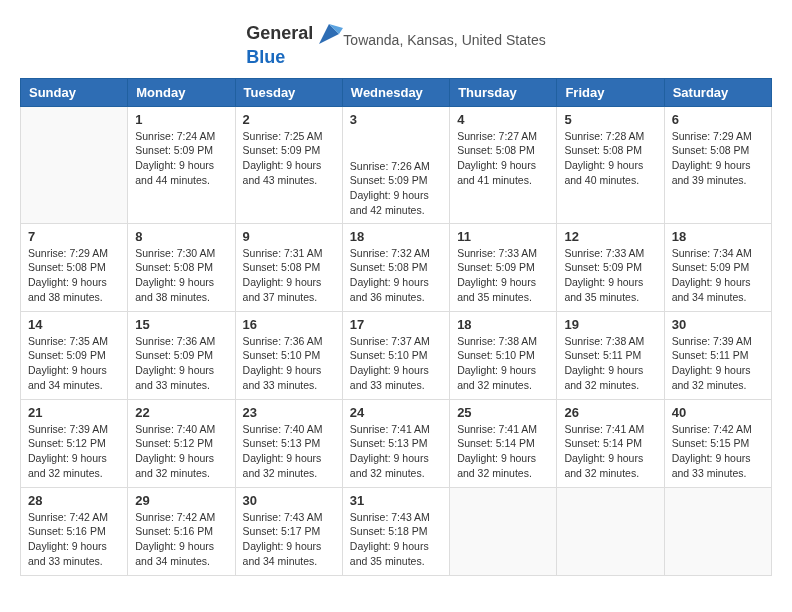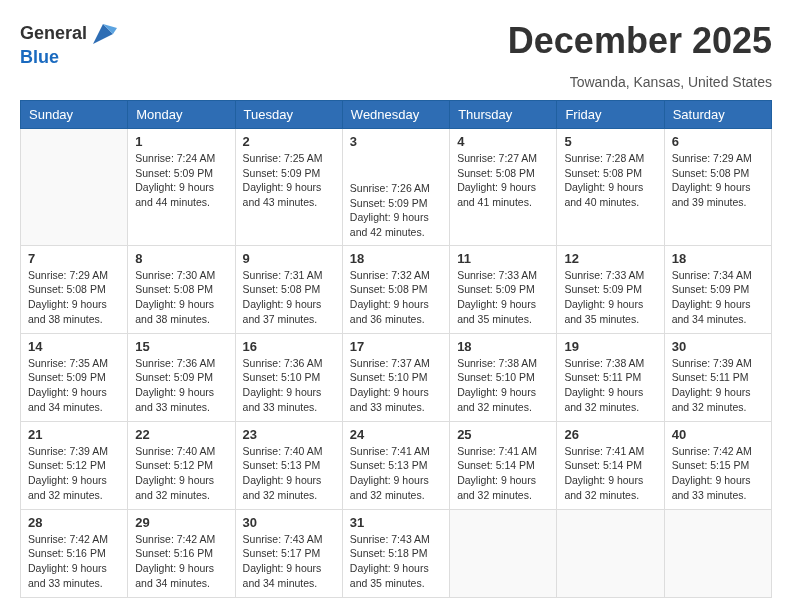--- a/index.html
+++ b/index.html
@@ -5,21 +5,21 @@
     * { box-sizing: border-box; margin: 0; padding: 0; }
     body {
       font-family: Arial, sans-serif;
       background: #fff;
       width: 792px;
       min-height: 612px;
       padding: 20px;
     }
     .header {
       display: flex;
-      justify-content: space-between;
+      justify-content: center;
       align-items: flex-start;
       margin-bottom: 10px;
     }
     .logo {
       display: flex;
       align-items: center;
       gap: 0;
     }
     .logo-text {
       font-size: 18px;
@@ -50,21 +50,21 @@
       width: 100%;
       border-collapse: collapse;
       border: 1px solid #ccc;
     }
     .calendar th {
       background-color: #2e6db4;
       color: #fff;
       text-align: left;
       padding: 6px 8px;
       font-size: 13px;
-      font-weight: normal;
+      font-weight: bold;
       border: 1px solid #2060a0;
     }
     .calendar td {
       vertical-align: top;
       padding: 5px 7px;
       border: 1px solid #ddd;
       width: 107px;
       min-height: 80px;
       background: #fff;
       font-size: 11px;
@@ -98,21 +98,20 @@
         <span class="logo-text logo-general">General</span>
         <svg class="logo-icon" viewBox="0 0 28 28" xmlns="http://www.w3.org/2000/svg">
           <polygon points="4,24 14,4 24,14" fill="#2e6db4"></polygon>
           <polygon points="14,4 24,14 28,8" fill="#5ba3e0"></polygon>
         </svg>
       </div>
       <span class="logo-text logo-blue">Blue</span>
     </div>
   </div>
   <div class="title-block">
-    <div class="month-year">December 2025</div>
     <div class="location">Towanda, Kansas, United States</div>
   </div>
 </div>
 
 <table class="calendar">
   <thead>
     <tr id="header-row">
         <th>Sunday</th>
         <th>Monday</th>
         <th>Tuesday</th>

